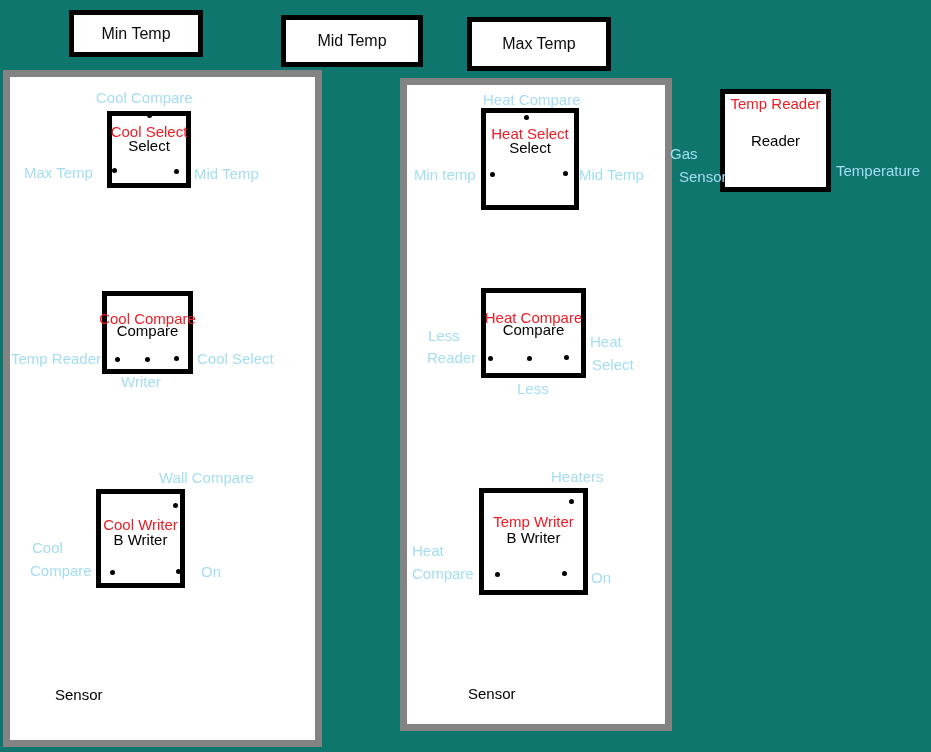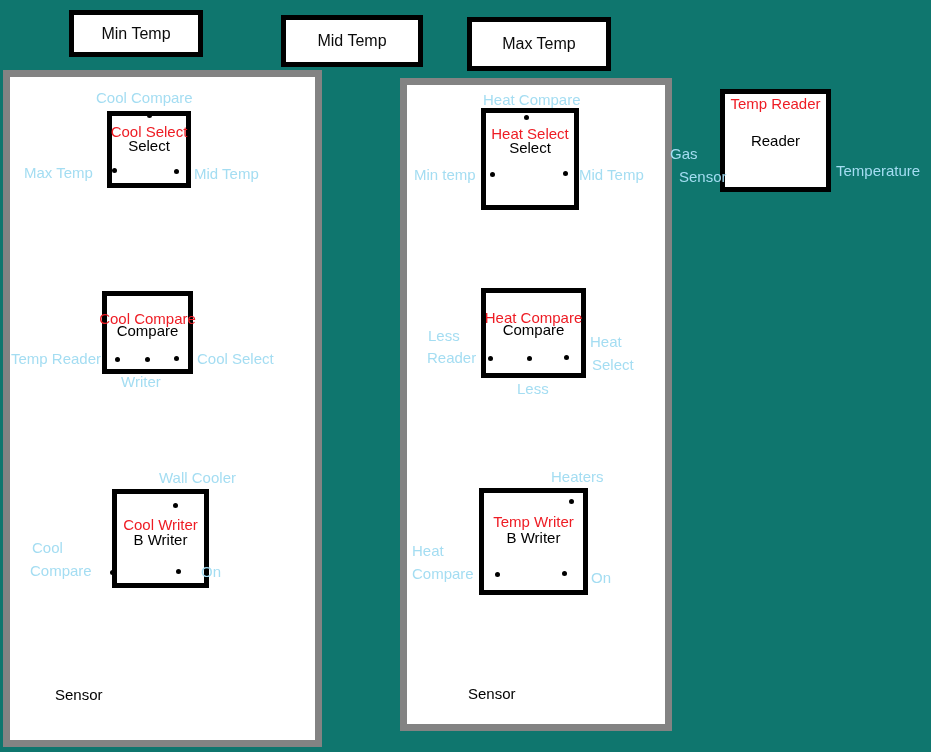--- a/index.html
+++ b/index.html
@@ -50,25 +50,25 @@
     <div class="btext redlbl" style="top:15px;">Cool Compare</div>
     <div class="btext bname" style="top:27px;">Compare</div>
   </div>
   <div class="cy" style="left:11px;top:351px;">Temp Reader</div>
   <div class="cy" style="left:197px;top:351px;">Cool Select</div>
   <div class="cy" style="left:121px;top:374px;">Writer</div>
   <div class="dot" style="left:115px;top:357px;"></div>
   <div class="dot" style="left:145px;top:357px;"></div>
   <div class="dot" style="left:174px;top:356px;"></div>
 
-  <div class="block" style="left:112px;top:489px;width:97px;height:99px;">
+  <div class="block" style="left:96px;top:489px;width:89px;height:99px;">
     <div class="btext redlbl" style="top:23px;">Cool Writer</div>
     <div class="btext bname" style="top:38px;">B Writer</div>
   </div>
-  <div class="cy" style="left:159px;top:470px;">Wall Cooler</div>
+  <div class="cy" style="left:159px;top:470px;">Wall Compare</div>
   <div class="cy" style="left:32px;top:540px;">Cool</div>
   <div class="cy" style="left:30px;top:563px;">Compare</div>
   <div class="cy" style="left:201px;top:564px;">On</div>
   <div class="dot" style="left:173px;top:503px;"></div>
   <div class="dot" style="left:110px;top:570px;"></div>
   <div class="dot" style="left:176px;top:569px;"></div>
 
   <div class="title" style="left:55px;top:686px;">Sensor</div>
 
   <div class="block" style="left:481px;top:108px;width:98px;height:102px;">

